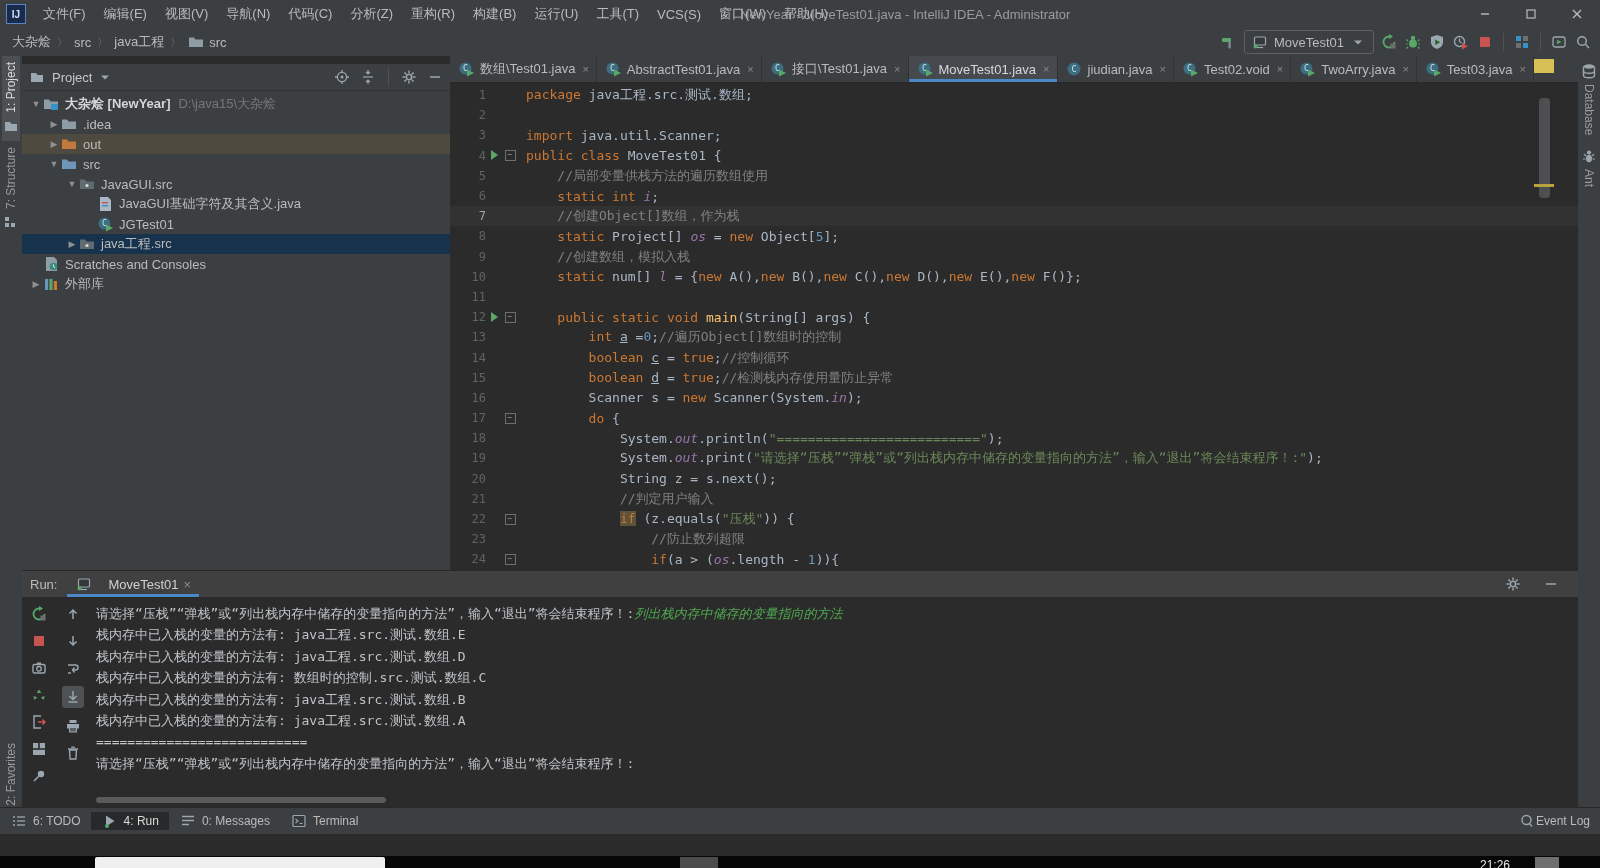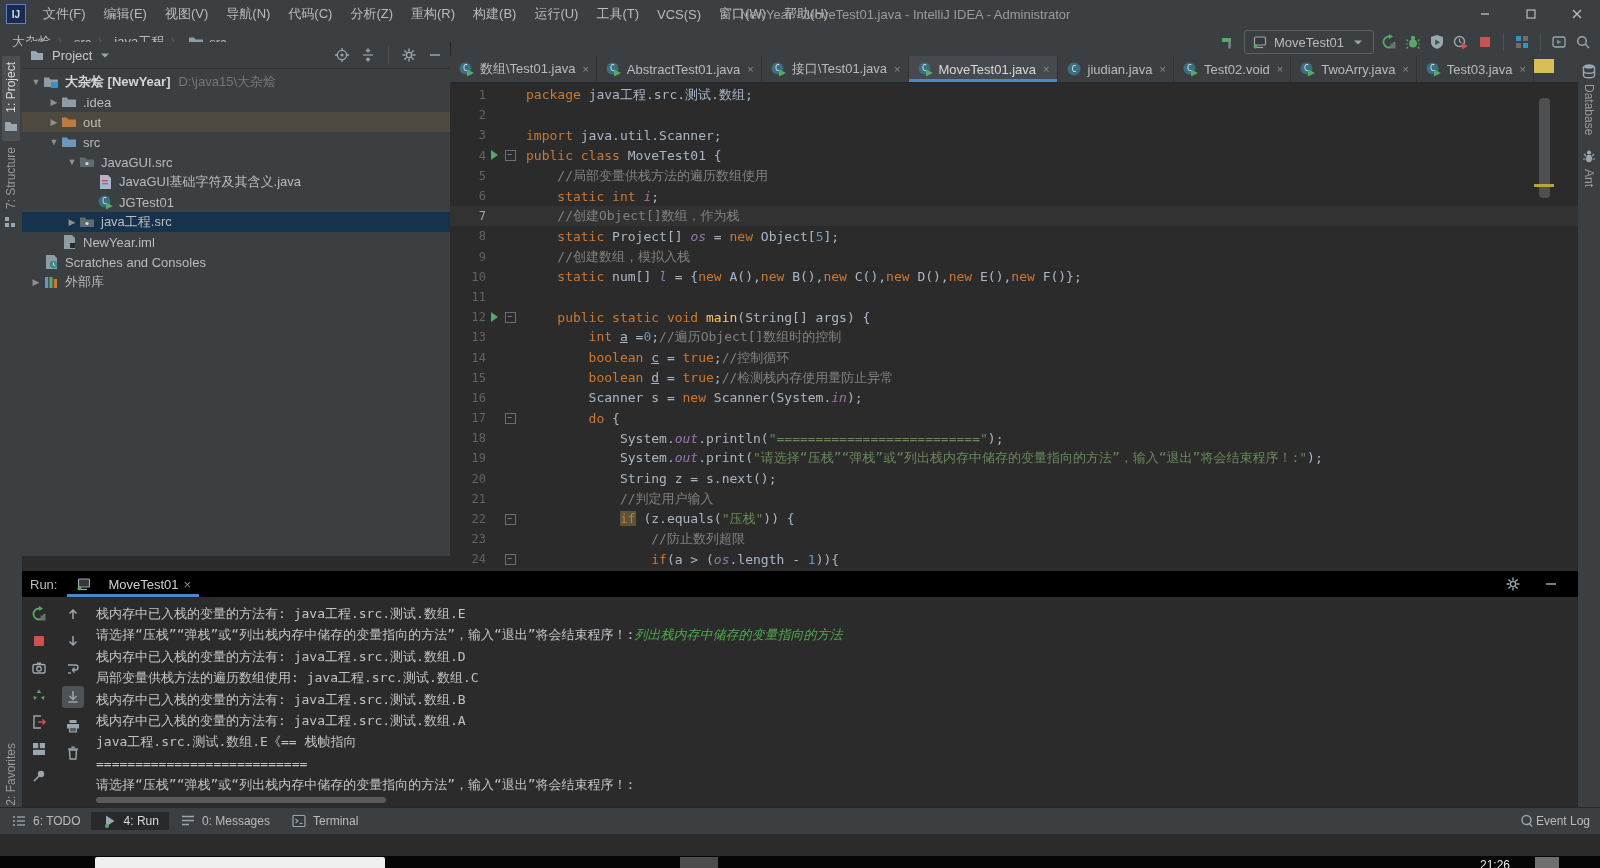--- a/index.html
+++ b/index.html
@@ -29,21 +29,21 @@
   .stripe{position:absolute;top:56px;bottom:34px;width:22px;background:#3c3f41;display:flex;flex-direction:column;align-items:center;}
   .stripe.left{left:0;border-right:1px solid #282828;}
   .stripe.right{right:0;border-left:1px solid #282828;}
   .stripe-btn{display:flex;flex-direction:column;align-items:center;padding:6px 0;gap:4px;color:#9b9b9b;font-size:12px;}
   .stripe-btn.active{background:#4c5052;color:#dadada;}
   .vlabel-up{writing-mode:vertical-rl;transform:rotate(180deg);}
   .vlabel-down{writing-mode:vertical-rl;}
   .stripe .spacer{flex:1;}
 
   
-  .project{position:absolute;left:22px;top:42px;width:428px;height:514px;background:#3c3f41;border-right:1px solid #282828;overflow:hidden;}
+  .project{position:absolute;left:22px;top:64px;width:428px;height:514px;background:#3c3f41;border-right:1px solid #282828;overflow:hidden;}
   .project-header{height:26px;display:flex;align-items:center;padding:0 6px;border-bottom:1px solid #323232;}
   .project-title{margin:0 4px 0 6px;color:#c7c7c7;}
   .project-header .grow{flex:1;}
   .tree{padding-top:3px;}
   .tree-row{height:20px;display:flex;align-items:center;white-space:nowrap;color:#bbbbbb;}
   .tree-row .arrow{width:12px;text-align:center;color:#8f8f8f;font-size:9px;flex:0 0 12px;}
   .tree-row .lbl{margin-left:5px;}
   .tree-row .lbl.b{color:#d5d5d5;font-weight:bold;}
   .tree-row .extra{margin-left:8px;color:#767676;}
   .tree-row.sel{background:#16324c;}
@@ -73,21 +73,21 @@
   .seg-f{color:#9876aa;font-style:italic;}
   .seg-m{color:#ffc66b;}
   .seg-u{color:#a9b7c6;text-decoration:underline;}
   .seg-kh{color:#cc7832;background:#5c5339;}
   .stripe-mark-sq{position:absolute;right:24px;top:3px;width:20px;height:14px;background:#d6bf55;}
   .vscroll{position:absolute;right:28px;top:42px;width:11px;height:100px;background:#4d4f51;border-radius:4px;}
   .stripe-tick{position:absolute;right:24px;top:128px;width:20px;height:3px;background:#b8a241;}
 
   
   .runpanel{position:absolute;left:22px;top:570px;width:1556px;height:238px;background:#2b2b2b;border-top:1px solid #282828;}
-  .run-header{height:26px;background:#000000;display:flex;align-items:center;border-bottom:1px solid #282828;}
+  .run-header{height:26px;background:#404040;display:flex;align-items:center;border-bottom:1px solid #282828;}
   .run-label{padding:0 10px 0 8px;color:#bbbbbb;}
   .run-tab{display:flex;align-items:center;gap:5px;height:26px;padding:0 8px;position:relative;color:#d0d0d0;}
   .run-tab:after{content:"";position:absolute;left:0;right:0;bottom:0;height:3px;background:#4A88C7;}
   .run-header .grow{flex:1;}
   .run-header .icon{margin-right:10px;}
   .run-icons{position:absolute;left:0;top:26px;bottom:0;width:74px;display:flex;}
   .ricol{width:34px;display:flex;flex-direction:column;align-items:center;padding-top:8px;gap:9px;}
   .ricol .icon.selbox{background:#4e5254;border-radius:3px;width:22px;height:22px;}
   .console{position:absolute;left:74px;top:26px;right:4px;bottom:14px;font-family:"DejaVu Sans Mono",monospace;font-size:13px;line-height:21.4px;color:#bfc3c7;padding-top:6px;overflow:hidden;}
   .con-green{color:#4fa94f;font-style:italic;}
@@ -419,30 +419,20 @@
         <div class="tree-row sel" style="padding-left: 44px;">
           <span class="arrow">▶</span>
           <span class="icon">
             <svg width="16" height="16" viewBox="0 0 16 16">
               <path d="M1 3.5h5l1.5 2H15v7.5H1z" fill="#5F6B71"></path>
               <circle cx="8" cy="9.5" r="1.6" fill="#d8d8d8"></circle>
             </svg>
           </span>
           <span class="lbl">java工程.src</span>
         </div>
-        <div class="tree-row" style="padding-left: 26px;">
-          <span class="arrow"></span>
-          <span class="icon">
-            <svg width="16" height="16" viewBox="0 0 16 16">
-              <path d="M3 1h8l3 3v11H3z" fill="#8E9CA6"></path>
-              <rect x="9" y="9" width="5" height="5" fill="#2b2b2b"></rect>
-            </svg>
-          </span>
-          <span class="lbl">NewYear.iml</span>
-        </div>
         <div class="tree-row" style="padding-left: 8px;">
           <span class="arrow"></span>
           <span class="icon">
             <svg width="16" height="16" viewBox="0 0 16 16">
               <path d="M3 1h8l3 3v11H3z" fill="#8E9CA6"></path>
               <circle cx="10.5" cy="10.5" r="3.8" fill="#3C8C84"></circle>
               <path d="M10.5 8.5v2.2l1.6 1" stroke="#d8f0ec" stroke-width="1" fill="none"></path>
             </svg>
           </span>
           <span class="lbl">Scratches and Consoles</span>
@@ -823,27 +813,26 @@
           <span class="icon">
             <svg width="16" height="16" viewBox="0 0 16 16">
               <path d="M4.5 5h7l-.6 9H5.1z" fill="none" stroke="#9AA7B0" stroke-width="1.4"></path>
               <line x1="3" y1="4" x2="13" y2="4" stroke="#9AA7B0" stroke-width="1.4"></line>
               <line x1="6.3" y1="2.2" x2="9.7" y2="2.2" stroke="#9AA7B0" stroke-width="1.4"></line>
             </svg>
           </span>
         </div>
     </div>
     <div class="console" id="console">
+        <div style="white-space: pre;"><span>请选择“压栈”“弹栈”或“列出栈内存中储存的变量指向的方法”，输入“退出”将会结束程序！:</span><span class="con-green">列出栈内存中储存的变量指向的方法</span></div>
         <div style="white-space: pre;"><span>栈内存中已入栈的变量的方法有: java工程.src.测试.数组.E</span></div>
-        <div style="white-space: pre;"><span>请选择“压栈”“弹栈”或“列出栈内存中储存的变量指向的方法”，输入“退出”将会结束程序！:</span><span class="con-green">列出栈内存中储存的变量指向的方法</span></div>
         <div style="white-space: pre;"><span>栈内存中已入栈的变量的方法有: java工程.src.测试.数组.D</span></div>
-        <div style="white-space: pre;"><span>局部变量供栈方法的遍历数组使用: java工程.src.测试.数组.C</span></div>
+        <div style="white-space: pre;"><span>栈内存中已入栈的变量的方法有: 数组时的控制.src.测试.数组.C</span></div>
         <div style="white-space: pre;"><span>栈内存中已入栈的变量的方法有: java工程.src.测试.数组.B</span></div>
         <div style="white-space: pre;"><span>栈内存中已入栈的变量的方法有: java工程.src.测试.数组.A</span></div>
-        <div style="white-space: pre;"><span>java工程.src.测试.数组.E《== 栈帧指向</span></div>
         <div style="white-space: pre;"><span>===========================</span></div>
         <div style="white-space: pre;"><span>请选择“压栈”“弹栈”或“列出栈内存中储存的变量指向的方法”，输入“退出”将会结束程序！:</span></div>
       </div>
     <div class="hscroll"></div>
   </div>
 
   <div class="toolwinbar" id="toolwinbar">
       <span class="twb-item">
         <span class="icon">
           <svg width="16" height="16" viewBox="0 0 16 16">

